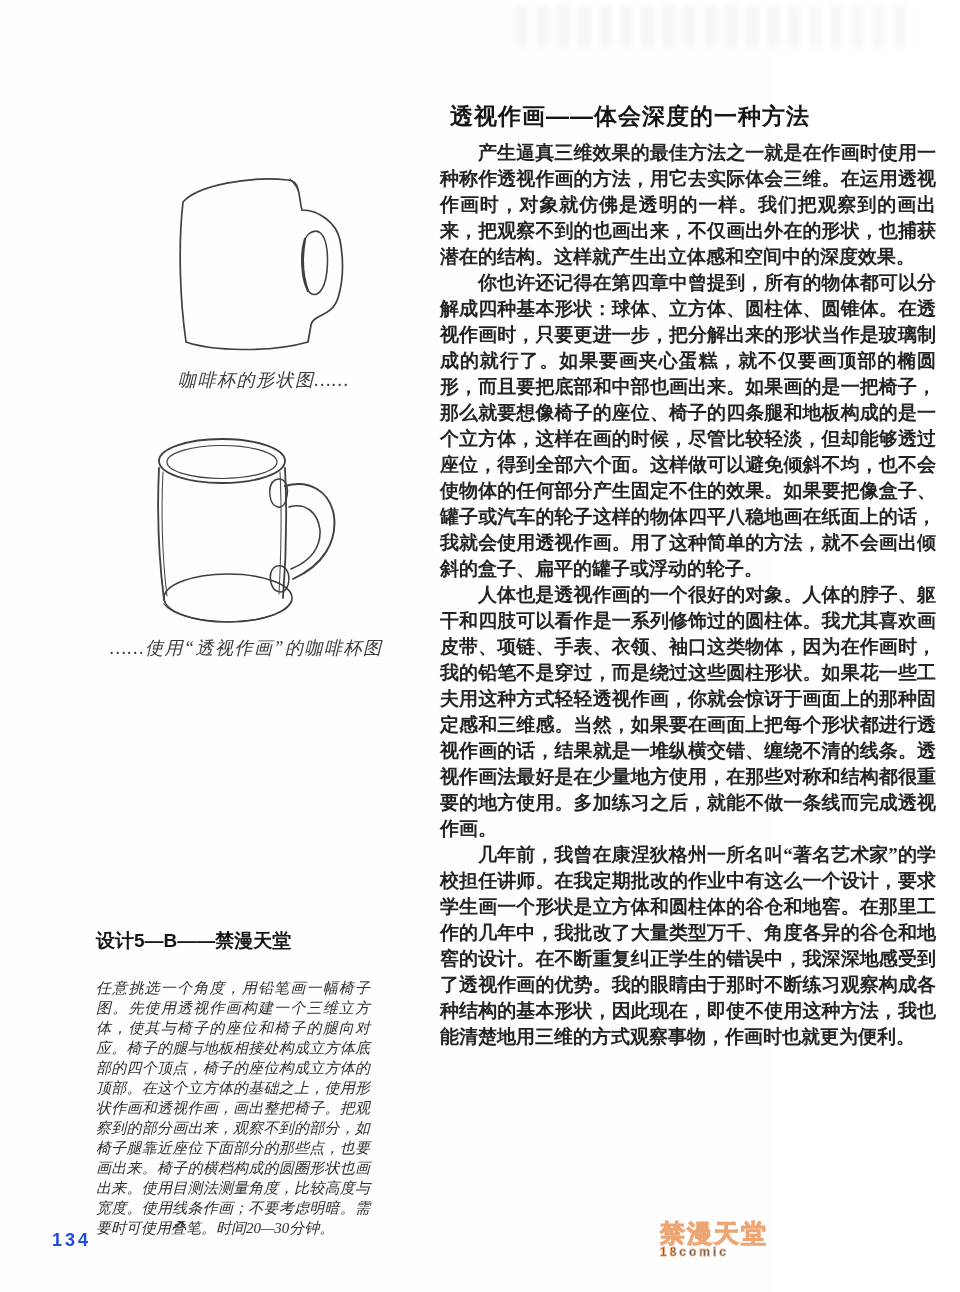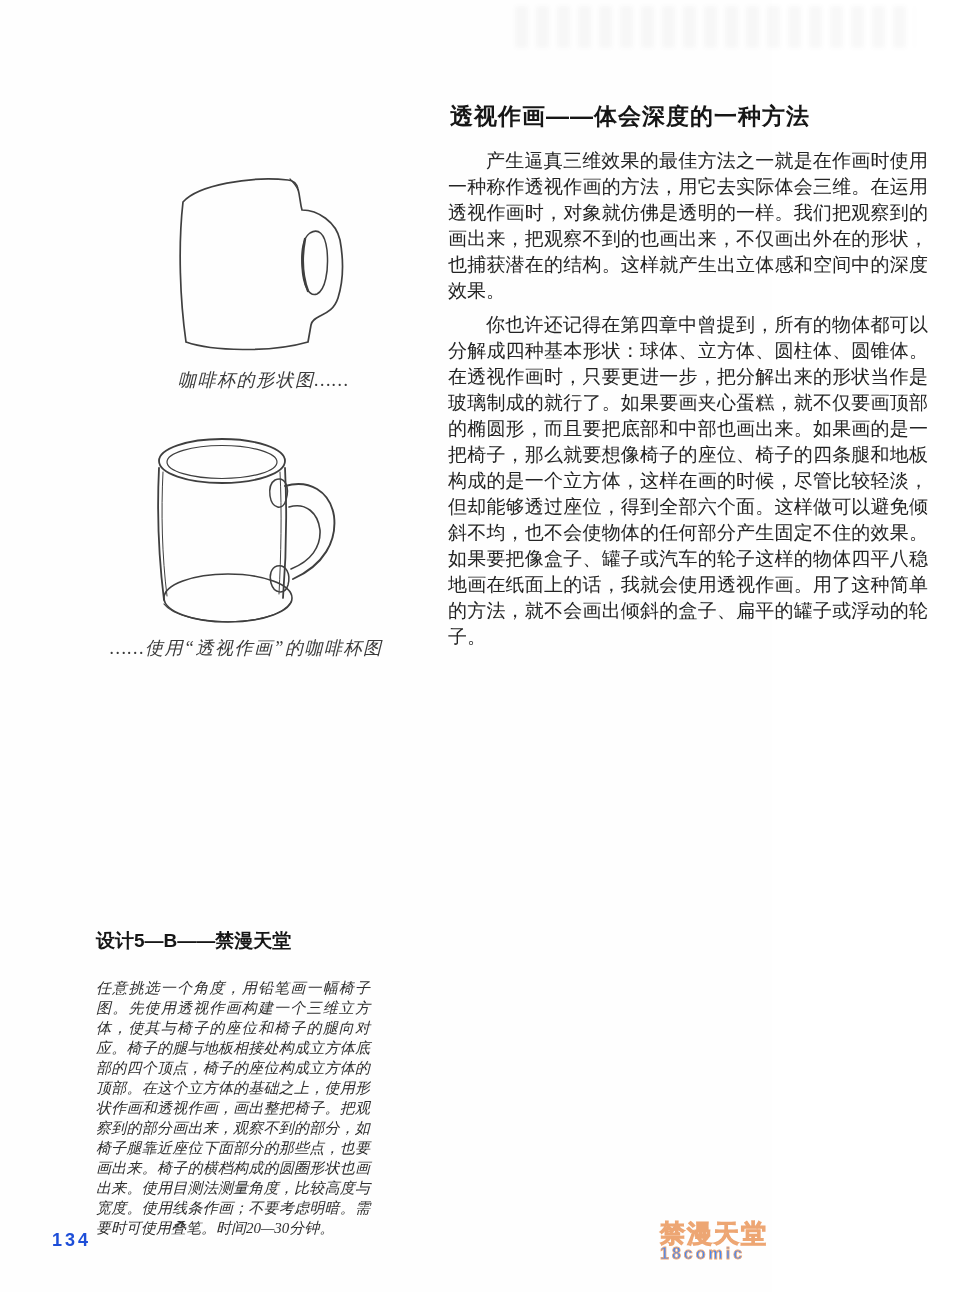--- a/index.html
+++ b/index.html
@@ -37,21 +37,21 @@
     white-space: nowrap;
   }
   .article-body {
     position: absolute; left: 440px; top: 140px;
     width: 496px;
     font-size: 19px;
     line-height: 26px;
     text-align: justify;
     color: #242424;
   }
-  .article-body p { margin: 8px; text-indent: 2em; }
+  .article-body p { margin: 0; text-indent: 2em; font-weight: bold; }
   .figure { position: absolute; }
   .figure svg { display: block; }
   .fig-caption {
     position: absolute;
     font-style: italic;
     font-size: 18px;
     letter-spacing: 1.5px;
     color: #3a3a3a;
     white-space: nowrap;
   }
@@ -93,39 +93,41 @@
     line-height: 1.05;
     opacity: 0.95;
   }
   .watermark .wm-line1 {
     font-size: 25px;
     letter-spacing: 2px;
     -webkit-text-stroke: 1px #eda26c;
     color: #fbd9ba;
   }
   .watermark .wm-line2 {
-    font-size: 16px;
+    font-size: 12px;
     letter-spacing: 3px;
     -webkit-text-stroke: 0.8px #eda26c;
-    color: #3b82f6;
+    color: #404040;
   }
   .sketch { stroke: #3f3f3f; fill: none; stroke-linecap: round; }
 </style>
 </head>
 <body>
 
 <div class="page">
 
   <div class="scan-artifact"></div>
 
   <h1 class="article-title">透视作画——体会深度的一种方法</h1>
 
   <div class="article-body">
     <p>产生逼真三维效果的最佳方法之一就是在作画时使用一种称作透视作画的方法，用它去实际体会三维。在运用透视作画时，对象就仿佛是透明的一样。我们把观察到的画出来，把观察不到的也画出来，不仅画出外在的形状，也捕获潜在的结构。这样就产生出立体感和空间中的深度效果。</p>
     <p>你也许还记得在第四章中曾提到，所有的物体都可以分解成四种基本形状：球体、立方体、圆柱体、圆锥体。在透视作画时，只要更进一步，把分解出来的形状当作是玻璃制成的就行了。如果要画夹心蛋糕，就不仅要画顶部的椭圆形，而且要把底部和中部也画出来。如果画的是一把椅子，那么就要想像椅子的座位、椅子的四条腿和地板构成的是一个立方体，这样在画的时候，尽管比较轻淡，但却能够透过座位，得到全部六个面。这样做可以避免倾斜不均，也不会使物体的任何部分产生固定不住的效果。如果要把像盒子、罐子或汽车的轮子这样的物体四平八稳地画在纸面上的话，我就会使用透视作画。用了这种简单的方法，就不会画出倾斜的盒子、扁平的罐子或浮动的轮子。</p>
+    <p>人体也是透视作画的一个很好的对象。人体的脖子、躯干和四肢可以看作是一系列修饰过的圆柱体。我尤其喜欢画皮带、项链、手表、衣领、袖口这类物体，因为在作画时，我的铅笔不是穿过，而是绕过这些圆柱形状。如果花一些工夫用这种方式轻轻透视作画，你就会惊讶于画面上的那种固定感和三维感。当然，如果要在画面上把每个形状都进行透视作画的话，结果就是一堆纵横交错、缠绕不清的线条。透视作画法最好是在少量地方使用，在那些对称和结构都很重要的地方使用。多加练习之后，就能不做一条线而完成透视作画。</p>
+    <p>几年前，我曾在康涅狄格州一所名叫“著名艺术家”的学校担任讲师。在我定期批改的作业中有这么一个设计，要求学生画一个形状是立方体和圆柱体的谷仓和地窖。在那里工作的几年中，我批改了大量类型万千、角度各异的谷仓和地窖的设计。在不断重复纠正学生的错误中，我深深地感受到了透视作画的优势。我的眼睛由于那时不断练习观察构成各种结构的基本形状，因此现在，即使不使用这种方法，我也能清楚地用三维的方式观察事物，作画时也就更为便利。</p>
   </div>
 
   <div class="figure" style="left:150px; top:170px;">
     <svg width="250" height="200" viewBox="0 0 250 200">
       <path class="sketch" stroke-width="1.7" d="M33,32 C48,15 100,6 138,10 C144,10.5 147,14 148,19 C150,26 150,33 152,40
            C168,40 186,52 190,70 C194,92 193,112 188,128 C184,140 176,143 170,146
            C166,148 162,150 161,155 L158,172 C120,183 62,181 36,172 C30,130 28,76 33,32"></path>
       <path class="sketch" stroke-width="1.5" d="M160,63 C168,58 175,63 177,80 C179,102 175,120 167,124 C159,127 153,116 152,96 C151,78 154,67 160,63 Z"></path>
       <path class="sketch" stroke-width="2.4" d="M155,69 C152,85 152,105 158,121"></path>
       <path class="sketch" stroke-width="1.2" d="M140,9 C143,12 146,15 148,20"></path>

